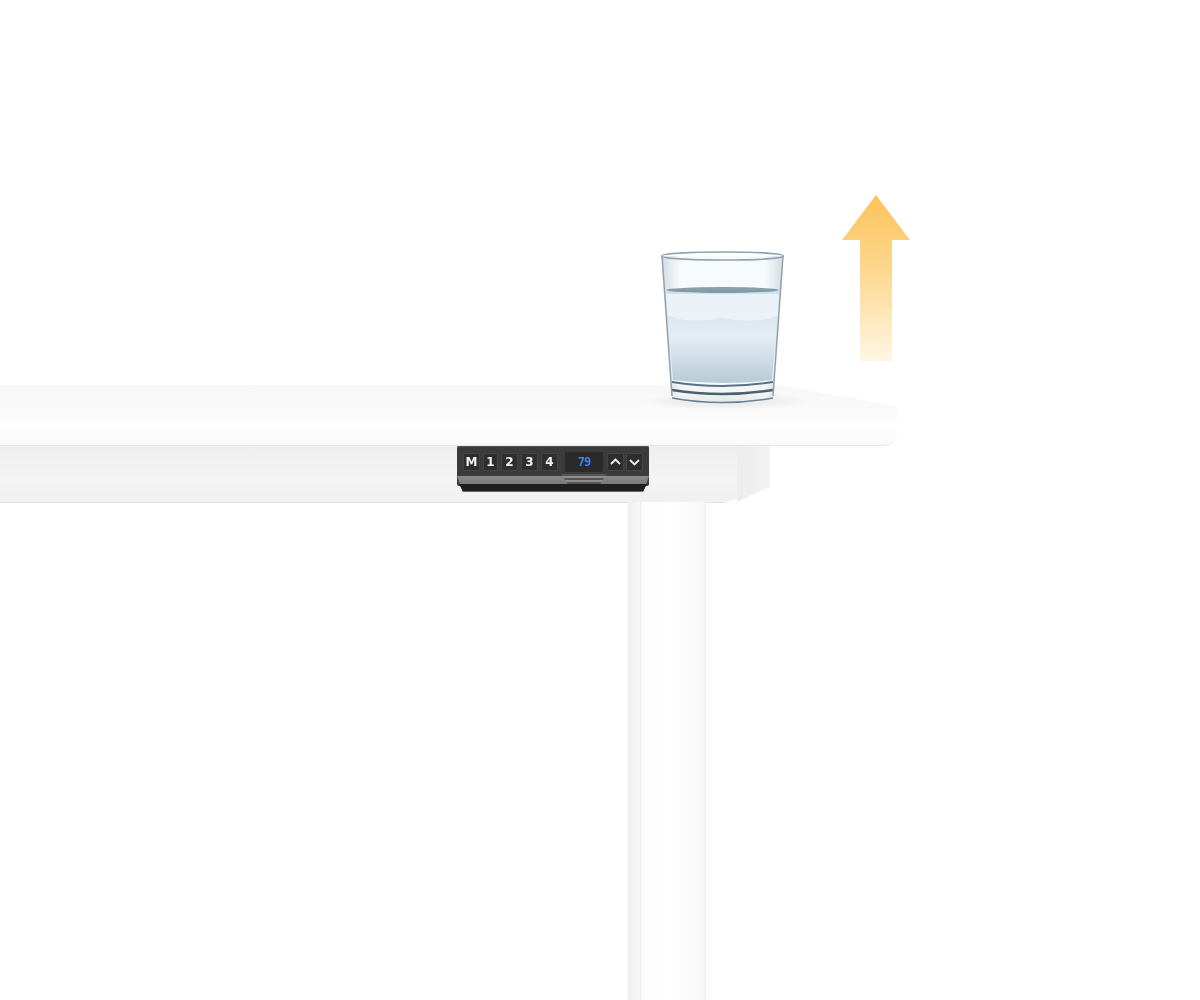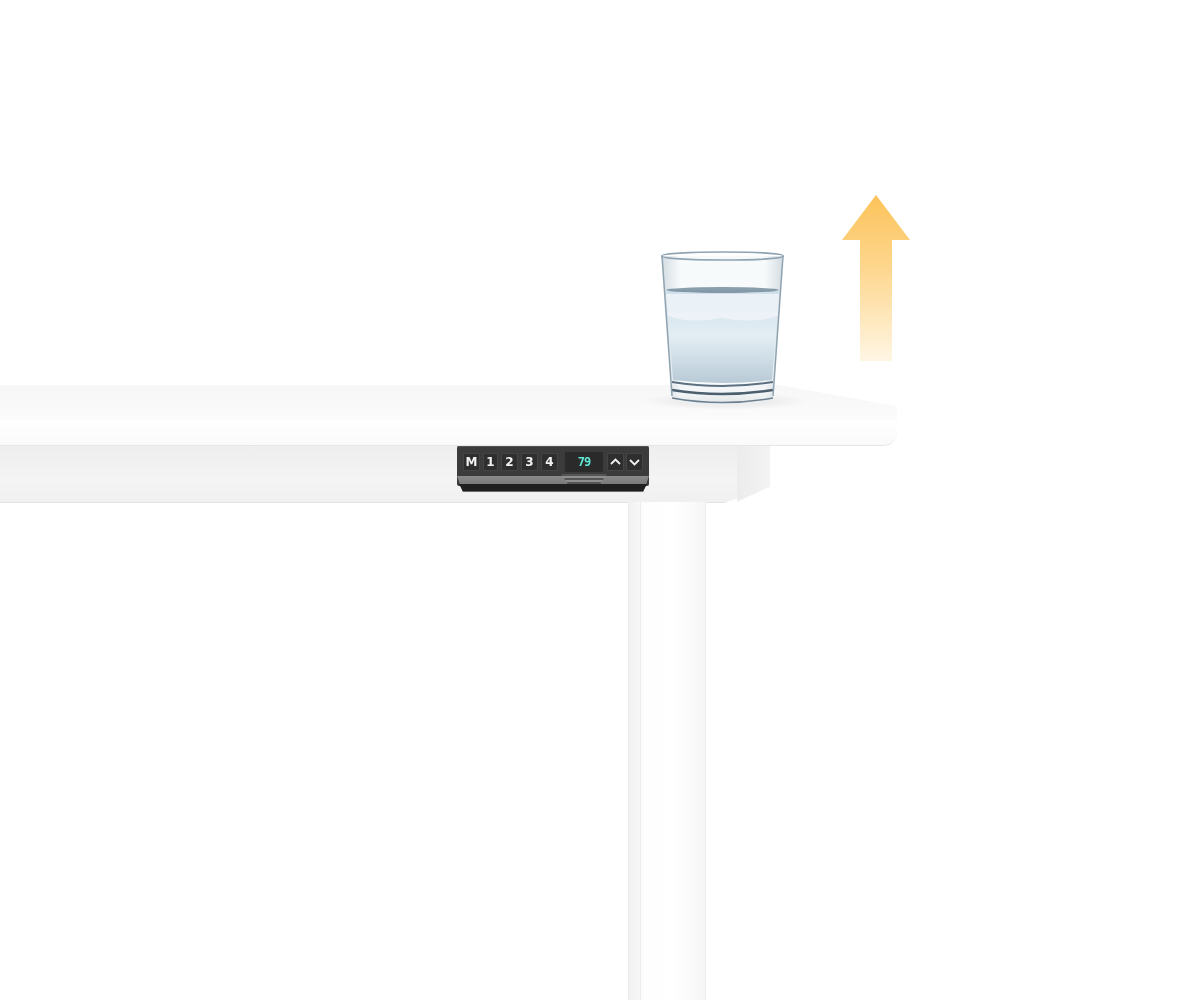--- a/index.html
+++ b/index.html
@@ -68,21 +68,21 @@
     background: repeating-linear-gradient(#555 0 2px, #8e8e8e 2px 4px);
     clip-path: polygon(0 0, 100% 0, 85% 100%, 15% 100%);
   }
   .btn {
     position: absolute; top: 7px; height: 18px; background: #2e2e2e;
     color: #f2f2f2; font-size: 12px; font-weight: bold; line-height: 18px;
     text-align: center; border-radius: 1px; box-shadow: inset 0 0 0 1px #444;
   }
   .display {
     position: absolute; left: 108px; top: 6px; width: 38px; height: 20px;
-    background: #2a2a2a; color: #5eead4; font-family: "DejaVu Sans Mono", monospace;
+    background: #2a2a2a; color: #3b82f6; font-family: "DejaVu Sans Mono", monospace;
     font-size: 12px; font-weight: bold; line-height: 20px; text-align: center;
     letter-spacing: -1px;
   }
 
   
   .glass {
     position: absolute; left: 660px; top: 250px; width: 125px; height: 160px;
   }
   .glass-shadow {
     position: absolute; left: 640px; top: 392px; width: 170px; height: 18px;

